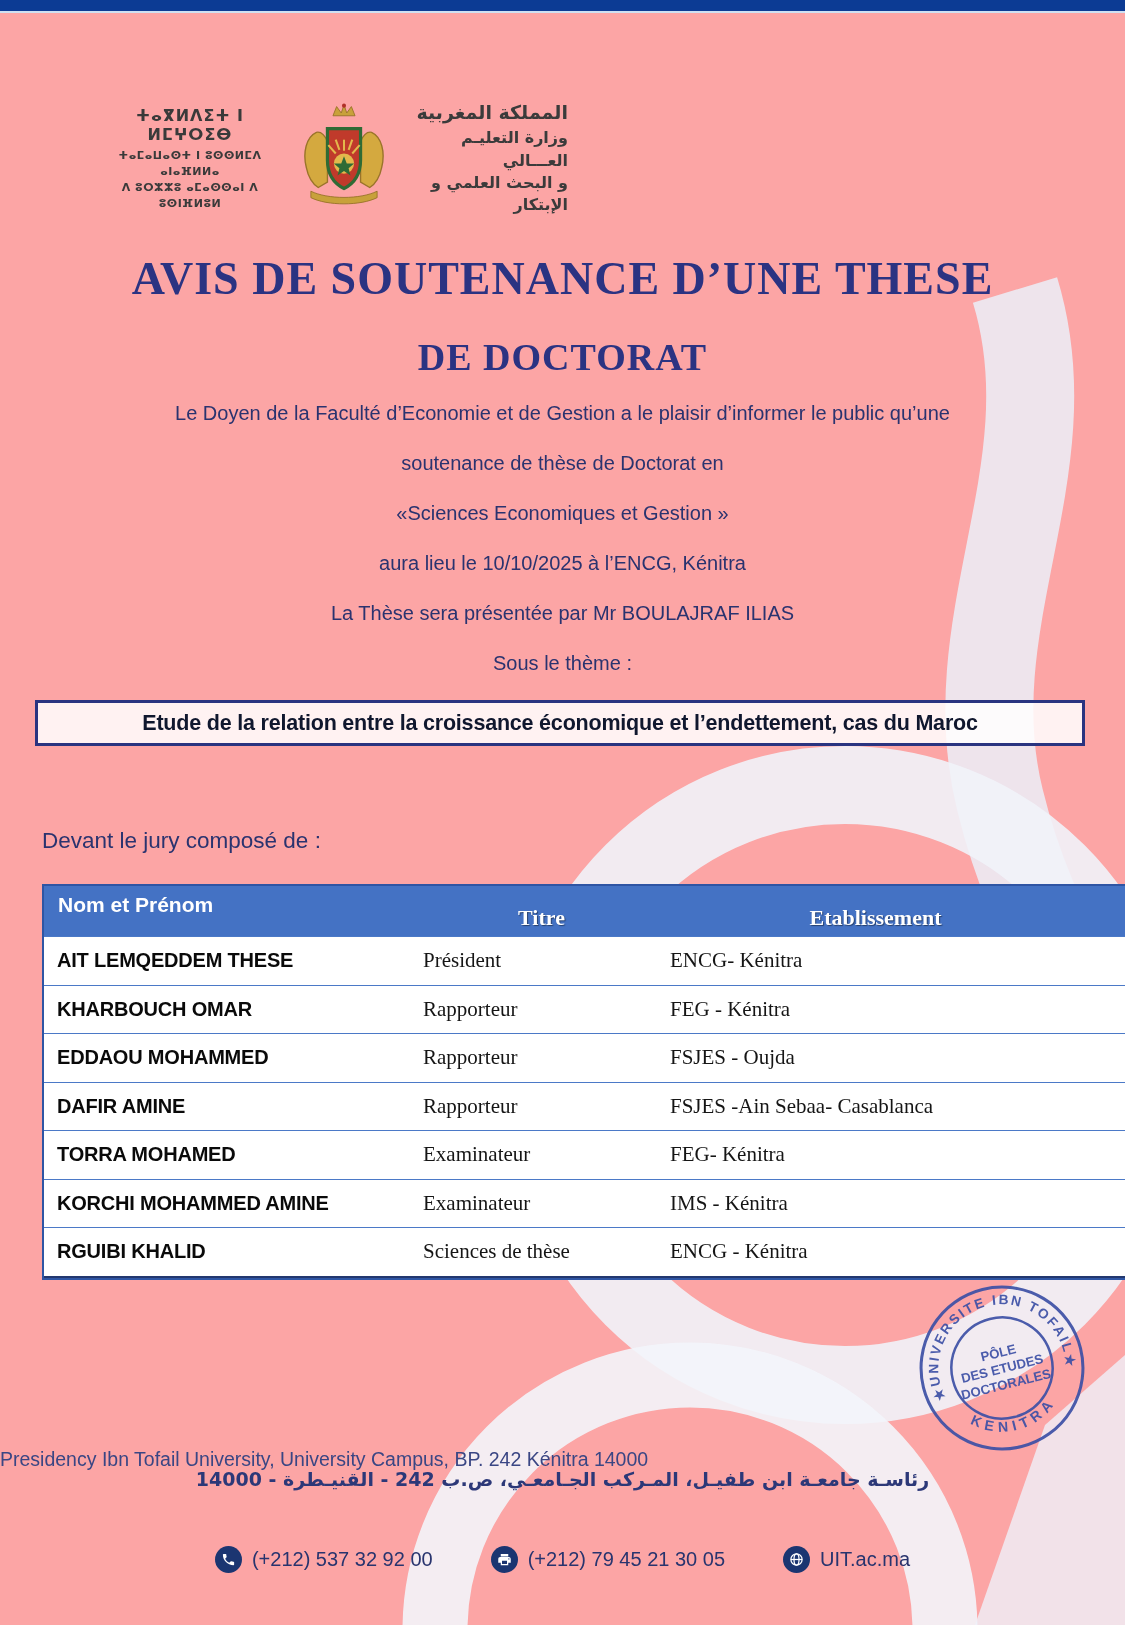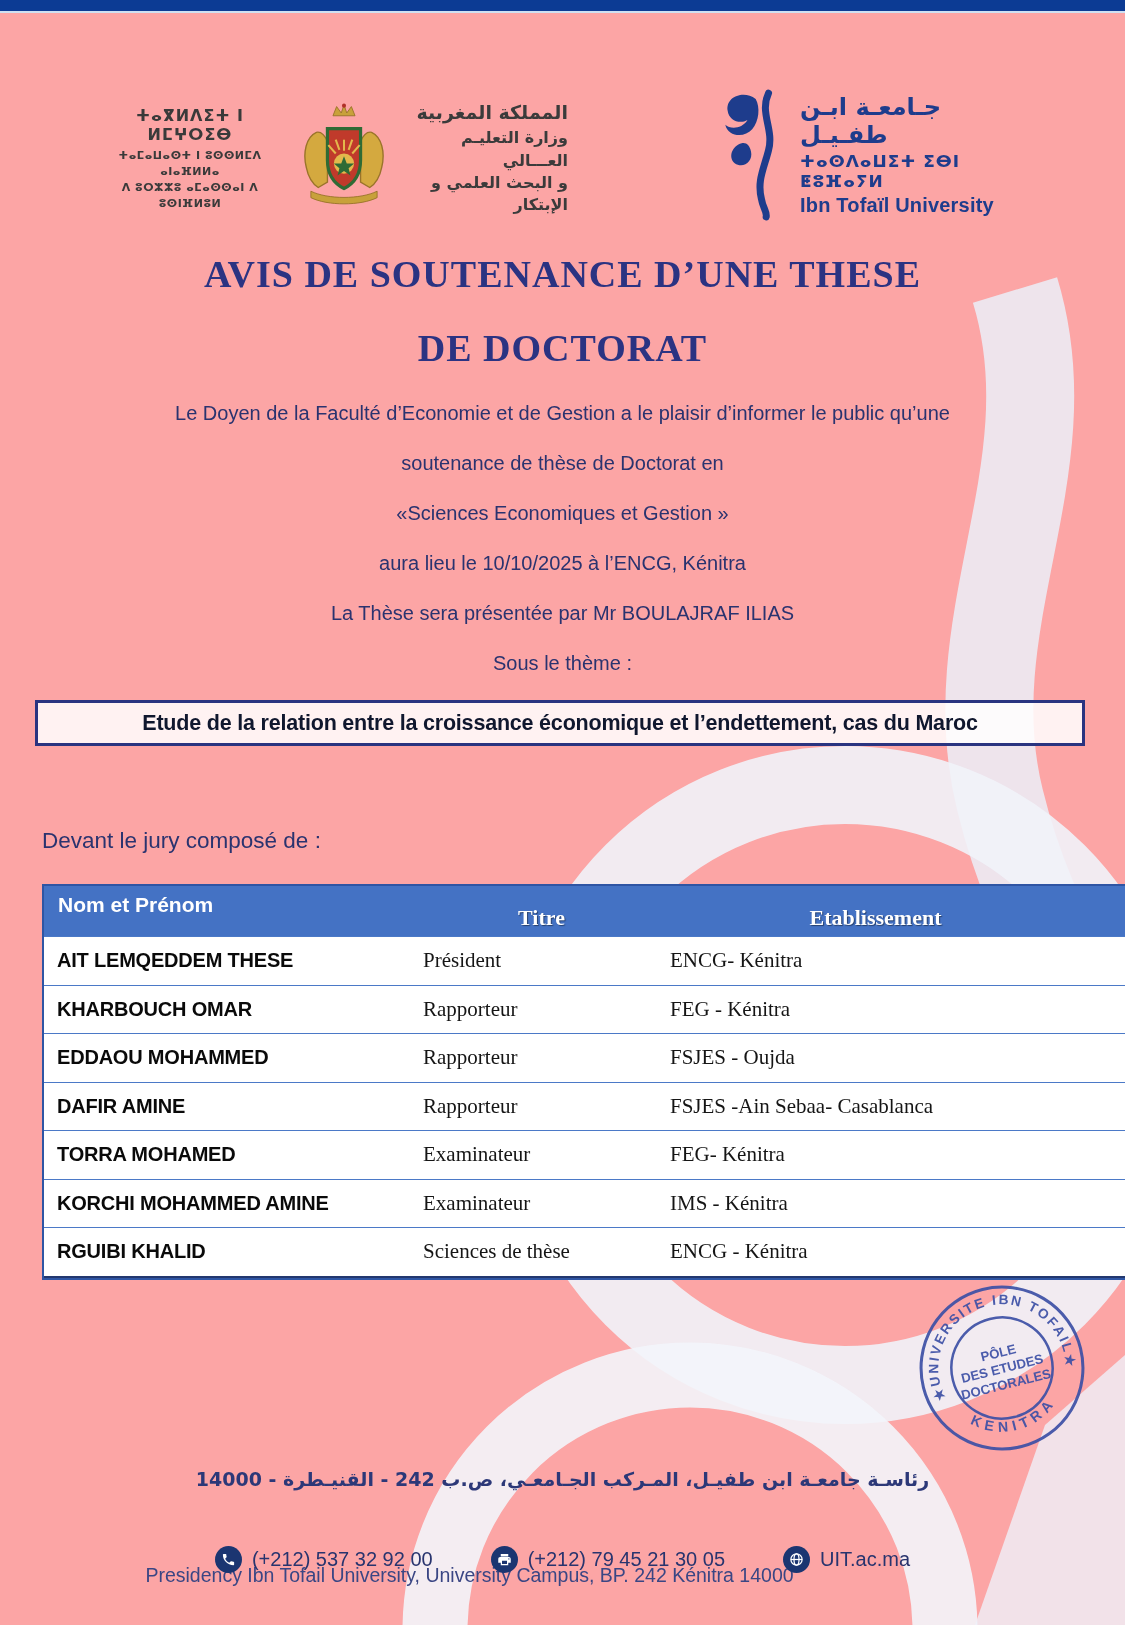--- a/index.html
+++ b/index.html
@@ -26,21 +26,21 @@
 
   .uni-logo { position:absolute; left:716px; top:86px; width:300px; height:138px; display:flex; align-items:center; gap:14px; color:#1E3C8C; }
   .uni-mark { width:70px; height:132px; flex:0 0 auto; }
   .uni-text .u-ar { font-family:"DejaVu Sans", sans-serif; font-size:24px; font-weight:bold; direction:rtl; text-align:left; margin-bottom:2px; }
   .uni-text .u-tf { font-family:"DejaVu Sans", sans-serif; font-size:17px; font-weight:bold; letter-spacing:1px; margin-bottom:3px; }
   .uni-text .u-en { font-size:20px; font-weight:bold; letter-spacing:.2px; }
 
   
   .doc-title { position:absolute; left:0; top:252px; width:1125px; text-align:center; color:#2B3382;
     font-family:"Liberation Serif", serif; font-weight:bold; }
-  .doc-title .l1 { font-size:38px; letter-spacing:1px; margin-bottom:30px; }
+  .doc-title .l1 { font-size:46px; letter-spacing:1px; margin-bottom:30px; }
   .doc-title .l2 { font-size:38px; letter-spacing:1px; }
 
   
   .announce { position:absolute; left:0; top:388px; width:1125px; text-align:center; color:#2A336F; font-size:20px; }
   .announce div { height:50px; line-height:50px; }
 
   
   .thesis-box { position:absolute; left:35px; top:700px; width:1050px; height:46px;
     border:3px solid #2A3480; display:flex; align-items:center; justify-content:center; background:rgba(255,255,255,.85); }
   .thesis-box span { font-size:21.5px; font-weight:bold; color:#10172E; letter-spacing:-0.2px; }
@@ -58,21 +58,21 @@
   .trow .c-name { display:flex; align-items:center; padding-left:13px; font-weight:bold; font-size:20px; color:#0A0A0A; letter-spacing:-0.2px; }
   .trow .c-titre, .trow .c-etab { display:flex; align-items:center; padding-left:5px; font-family:"Liberation Serif", serif; font-size:21px; color:#151515; }
   .tbottom { border-top:2.5px solid #23386F; }
 
   
   .stamp { position:absolute; left:916px; top:1282px; width:172px; height:172px; transform:rotate(-14deg); opacity:.92; }
 
   
   .addr-ar { position:absolute; left:0; top:1468px; width:1125px; text-align:center; direction:rtl;
     font-family:"DejaVu Sans", sans-serif; font-size:19px; font-weight:bold; color:#2C3878; }
-  .addr-en { position:absolute; left:0; top:1564px; width:939px; text-align:center; font-size:19.5px; color:#3A4684; }
+  .addr-en { position:absolute; left:0; top:1448px; width:939px; text-align:left; font-size:19.5px; color:#3A4684; }
   .contacts { position:absolute; left:0; top:1546px; width:1125px; display:flex; justify-content:center; gap:58px; align-items:center; }
   .contact { display:flex; align-items:center; gap:10px; }
   .c-icon { width:27px; height:27px; border-radius:50%; background:#1B3571; display:flex; align-items:center; justify-content:center; }
   .c-icon svg { width:15px; height:15px; }
   .contact span { font-size:20px; color:#28346E; }
 </style>
 </head>
 <body>
 
 <div class="page">
@@ -111,32 +111,20 @@
         <path d="M50 58 L53 66 L61 66 L55 71 L57 79 L50 74 L43 79 L45 71 L39 66 L47 66 Z" fill="#2F6B35"></path>
         <path d="M14 96 C32 105 68 105 86 96 L86 103 C68 112 32 112 14 103 Z" fill="#C8A13A" stroke="#9A742A" stroke-width="1"></path>
       </svg>
       <div class="arabic-block">
         <div class="a1">المملكة المغربية</div>
         <div class="a2">وزارة التعليـم العـــالي</div>
         <div class="a3">و البحث العلمي و الإبتكار</div>
       </div>
     </div>
 
-    <div class="uni-logo">
-      <svg class="uni-mark" viewBox="0 0 60 112">
-        <path d="M34 8 C24 0 8 6 10 18 C11 26 20 30 27 26 C22 34 12 34 8 30 C10 40 24 42 31 34 C37 27 38 15 34 8 Z" fill="#1E3C8C"></path>
-        <path d="M22 46 C14 48 10 58 16 63 C23 68 32 62 30 53 C29 48 26 45 22 46 Z" fill="#1E3C8C"></path>
-        <path d="M45 3 C37 20 50 34 45 52 C41 68 35 78 39 94 C40 101 44 105 43 109" fill="none" stroke="#1E3C8C" stroke-width="6" stroke-linecap="round"></path>
-      </svg>
-      <div class="uni-text">
-        <div class="u-ar">جـامعـة ابـن طفـيـل</div>
-        <div class="u-tf">ⵜⴰⵙⴷⴰⵡⵉⵜ ⵉⴱⵏ ⵟⵓⴼⴰⵢⵍ</div>
-        <div class="u-en">Ibn Tofaïl University</div>
-      </div>
-    </div>
 
     <div class="doc-title">
       <div class="l1">AVIS DE SOUTENANCE D’UNE THESE</div>
       <div class="l2">DE DOCTORAT</div>
     </div>
 
     <div class="announce">
       <div>Le Doyen de la Faculté d’Economie et de Gestion  a le plaisir d’informer le public qu’une</div>
       <div>soutenance de thèse de Doctorat en</div>
       <div>«Sciences Economiques et Gestion »</div>

